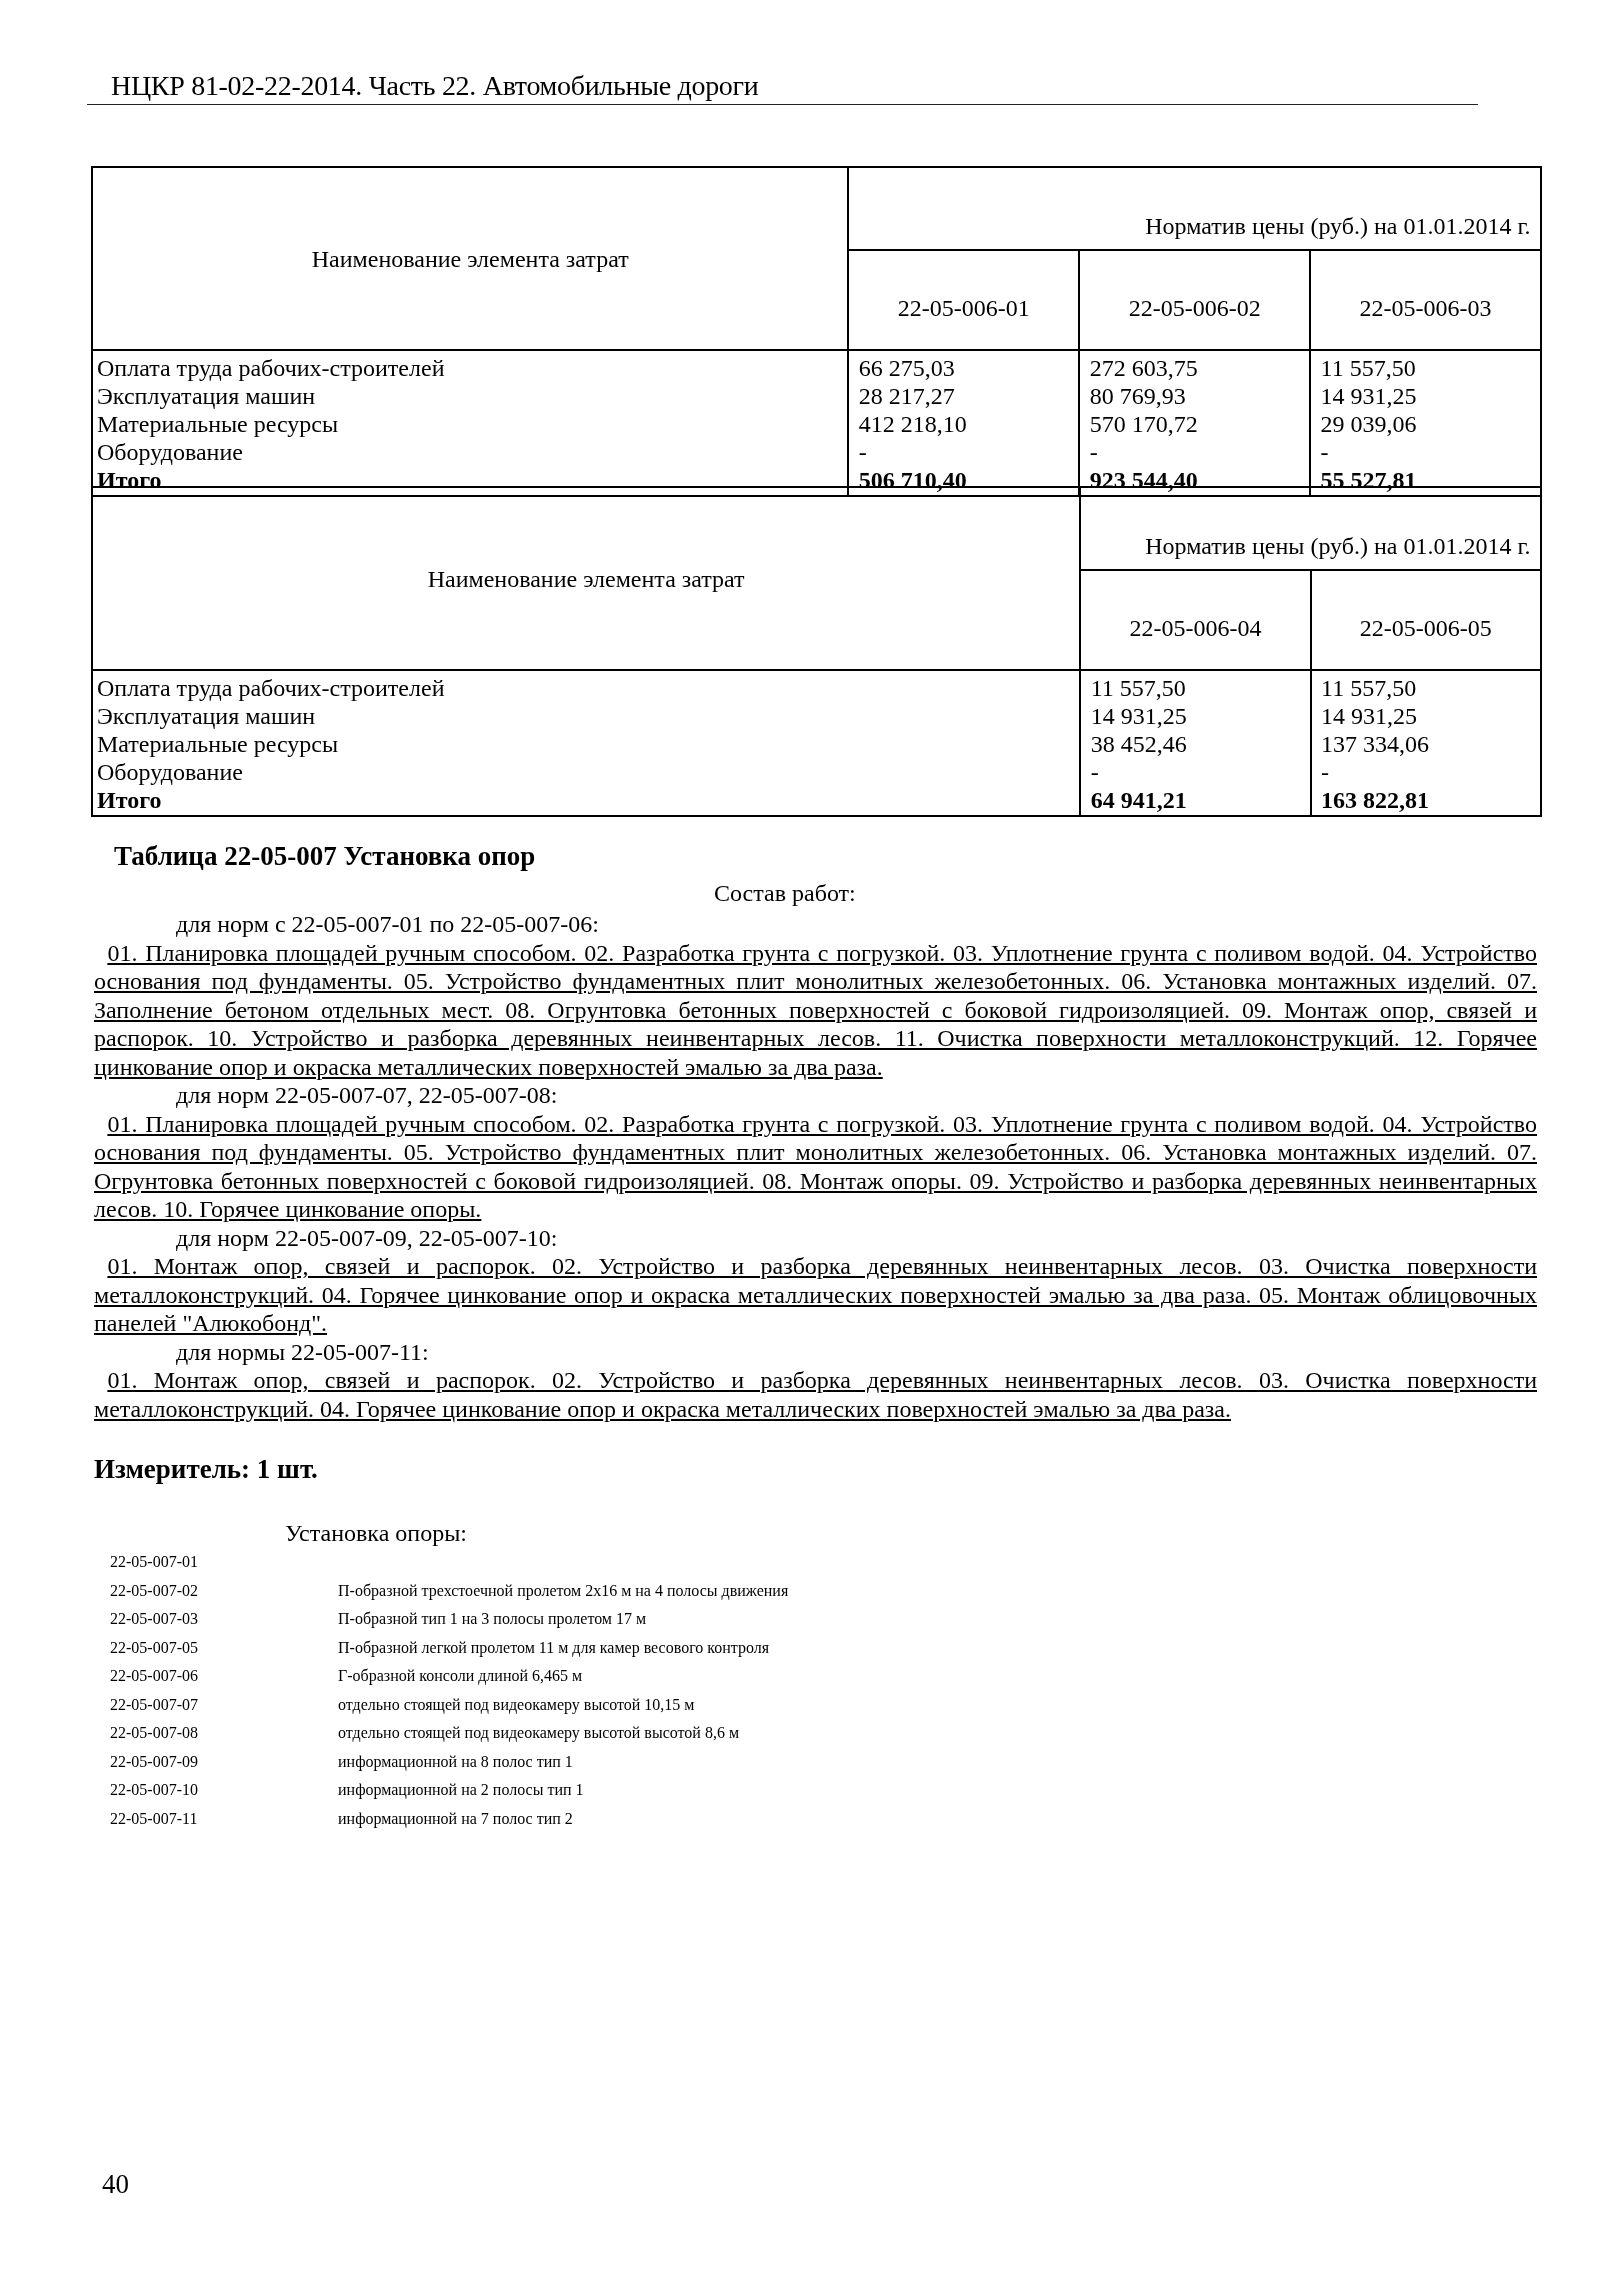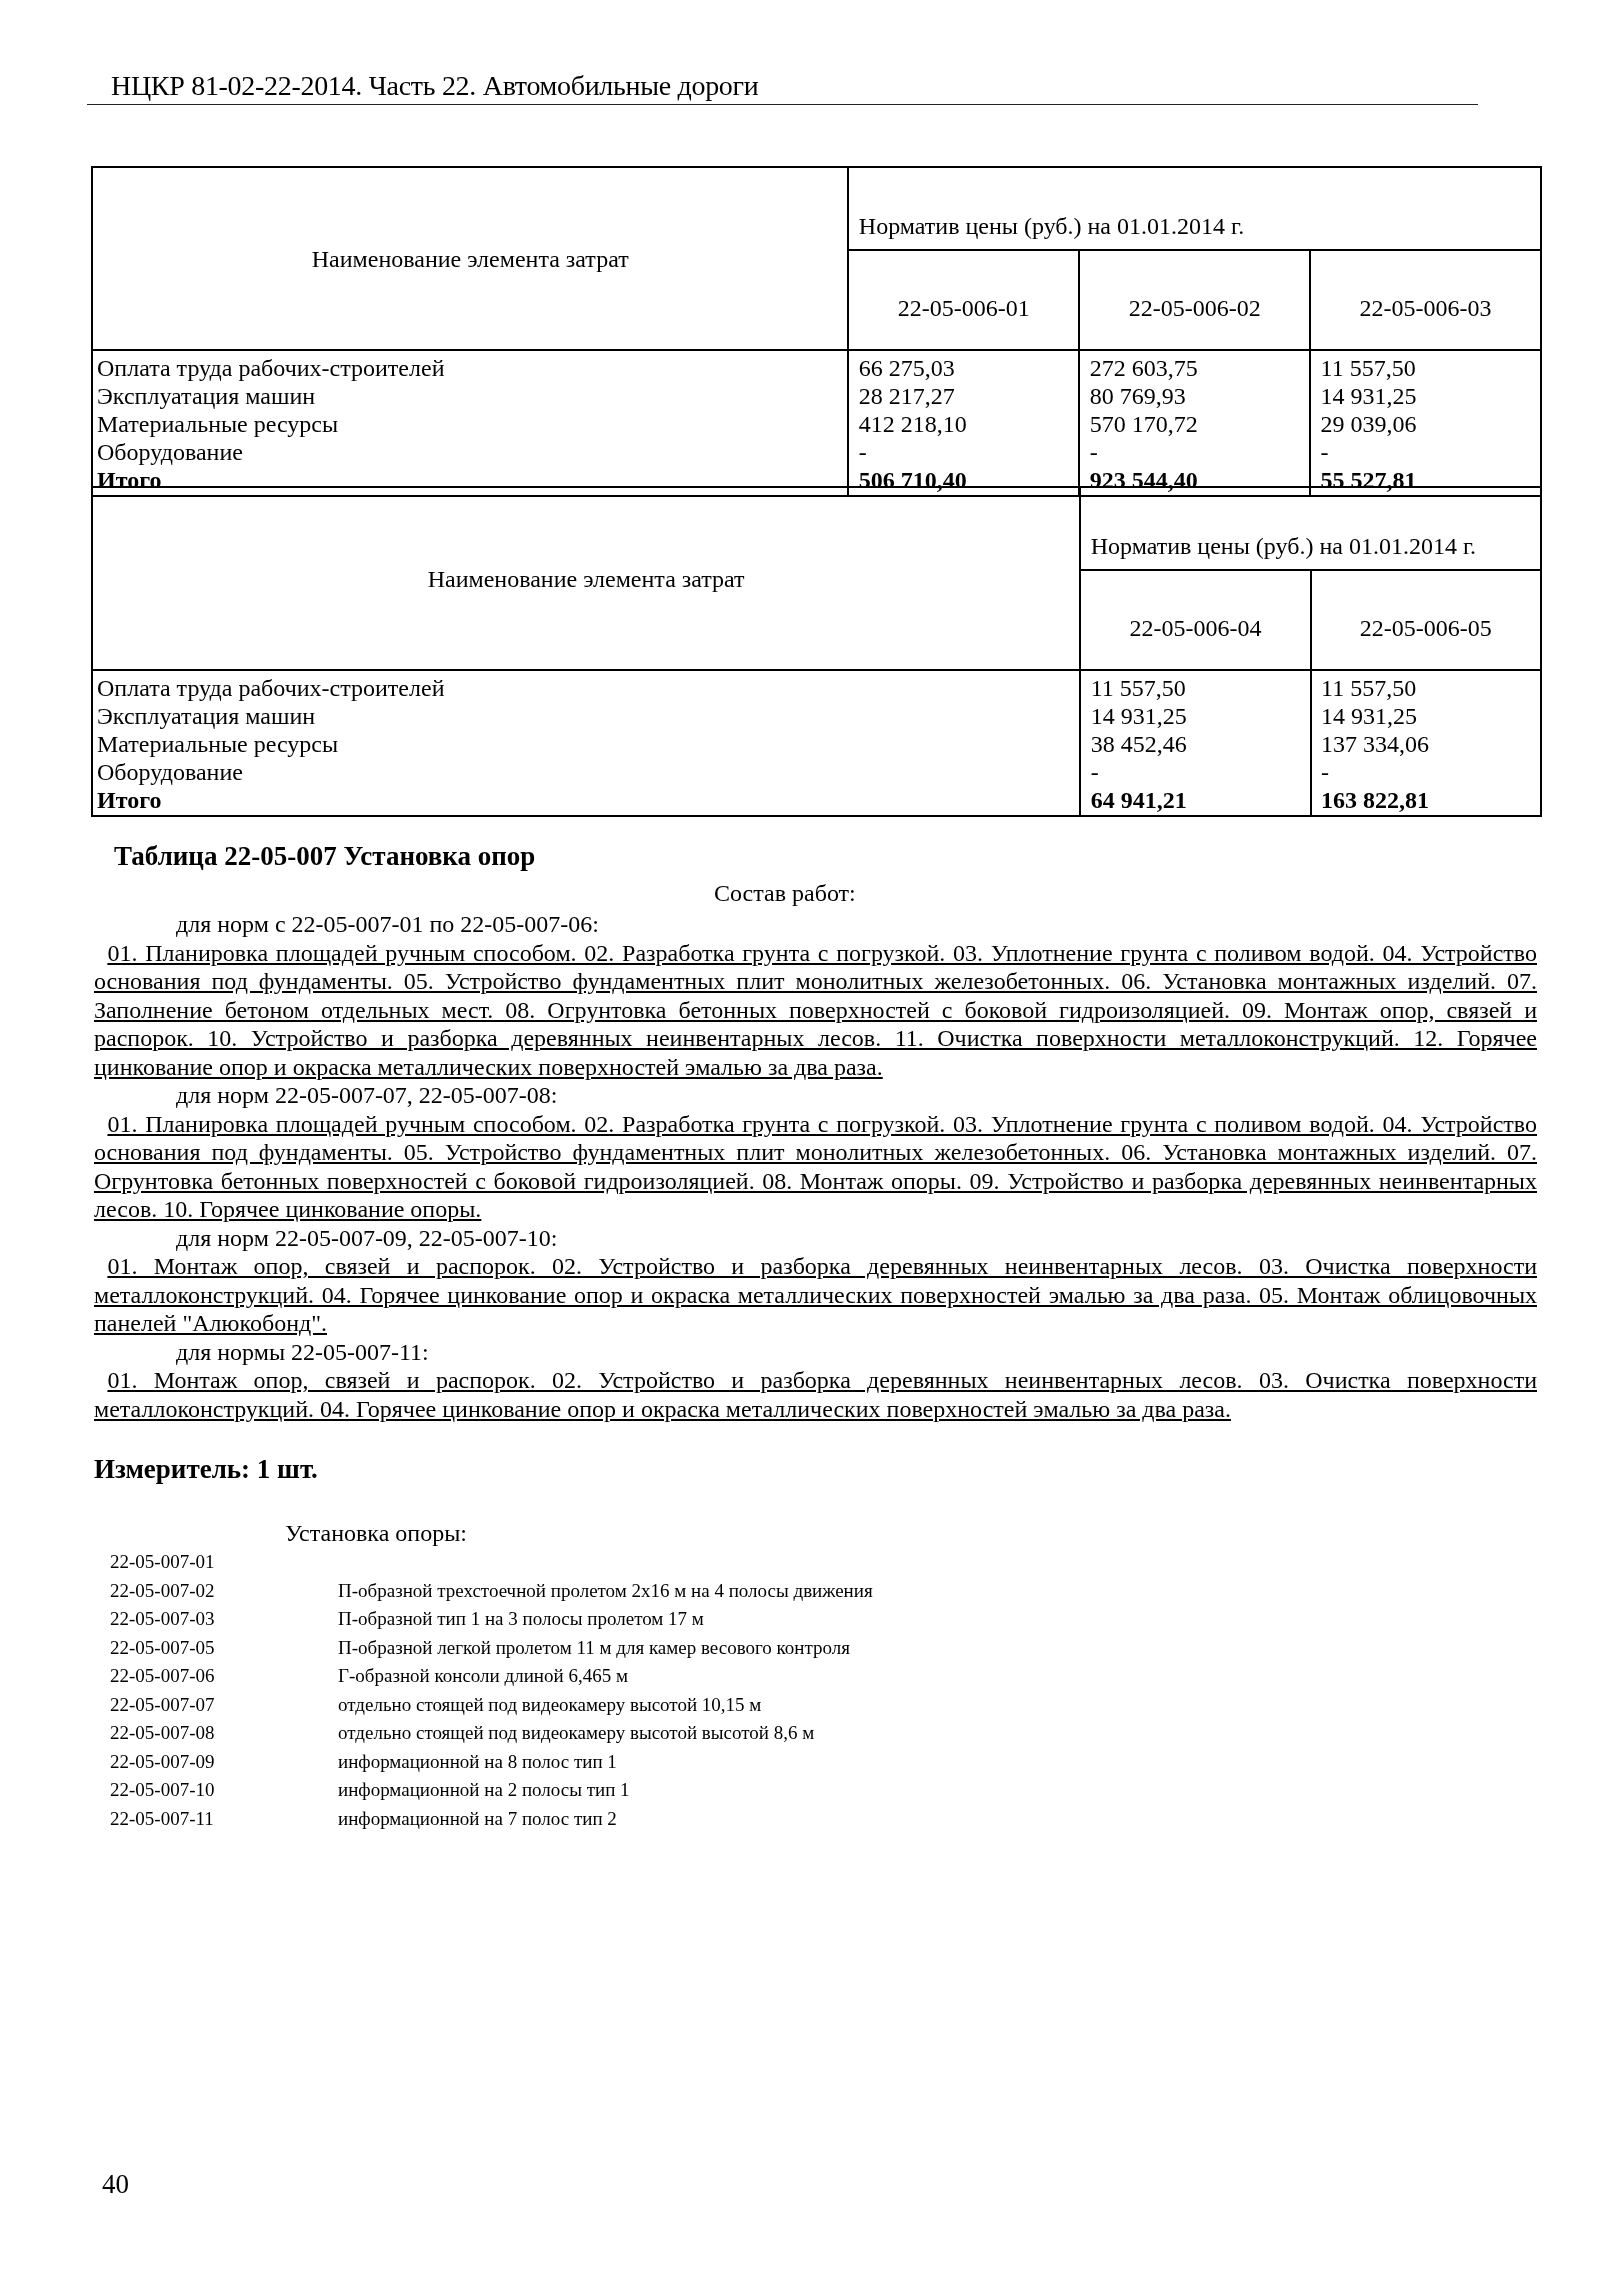--- a/index.html
+++ b/index.html
@@ -22,21 +22,21 @@
     }
     table.cost td, table.cost th {
       border-left: 2px solid #000; border-right: 2px solid #000;
       padding: 0 9.4px; font-weight: normal;
     }
     table.cost .hdr-name {
       text-align: center; vertical-align: middle;
       border-top: 2px solid #000; border-bottom: 2.7px solid #000;
     }
     table.cost .hdr-group {
-      text-align: left; vertical-align: bottom; padding-bottom: 9.4px;
+      text-align: right; vertical-align: bottom; padding-bottom: 9.4px;
       border-top: 2px solid #000; border-bottom: 2px solid #000;
     }
     table.cost .hdr-code {
       text-align: center; vertical-align: bottom; padding-bottom: 27px;
       border-bottom: 2.7px solid #000;
     }
     table.cost td.label { text-align: left; padding-left: 4px; }
     table.cost td.num { text-align: left; padding-right: 12px; }
     table.cost tr.first td { padding-top: 2.7px; }
     table.cost tr.total td { font-weight: bold; border-bottom: 2.7px solid #000; padding-bottom: 1.3px; }
@@ -68,21 +68,21 @@
     .works .norm-scope { padding-left: 82px; }
     .works .work-text { text-indent: 13.4px; text-decoration: underline; }
     .meter {
       position: absolute; left: 94px; top: 1454px;
       font-size: 27px; font-weight: bold;
     }
     .norms-caption {
       position: absolute; left: 285px; top: 1520px; font-size: 24px;
     }
     .norms-list {
-      position: absolute; left: 94px; top: 1548px; font-size: 19px; line-height: 28.5px;
+      position: absolute; left: 94px; top: 1548px; font-size: 16px; line-height: 28.5px;
     }
     .norm-row { display: flex; }
     .norm-code { width: 228px; padding-left: 16px; }
     .page-number {
       position: absolute; left: 102px; top: 2169px; font-size: 27px;
     }
   </style>
 </head>
 <body>
 

